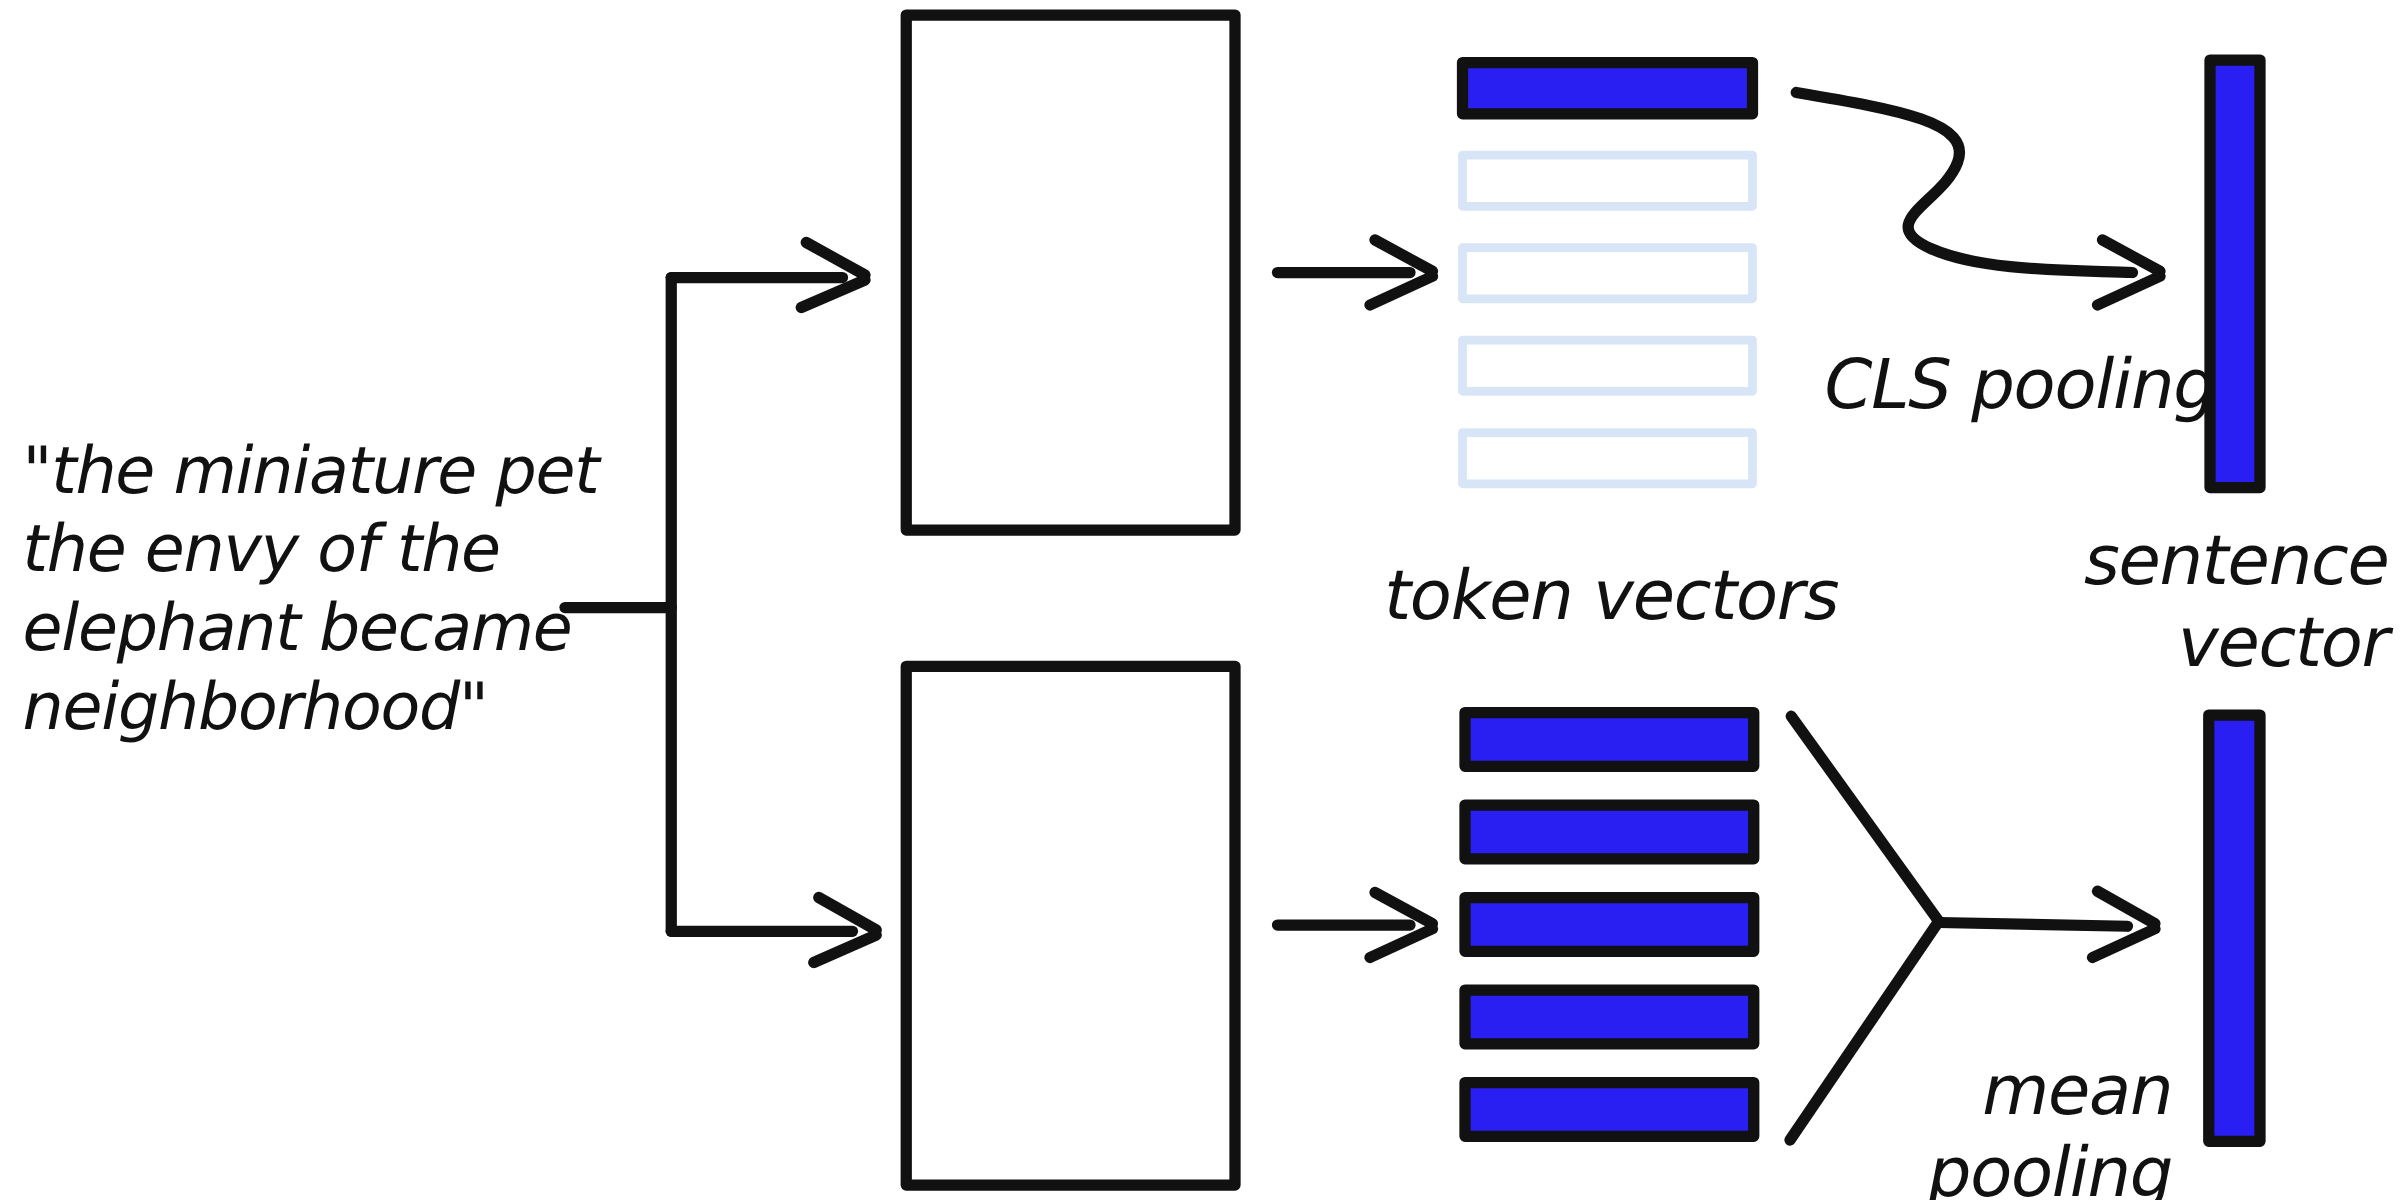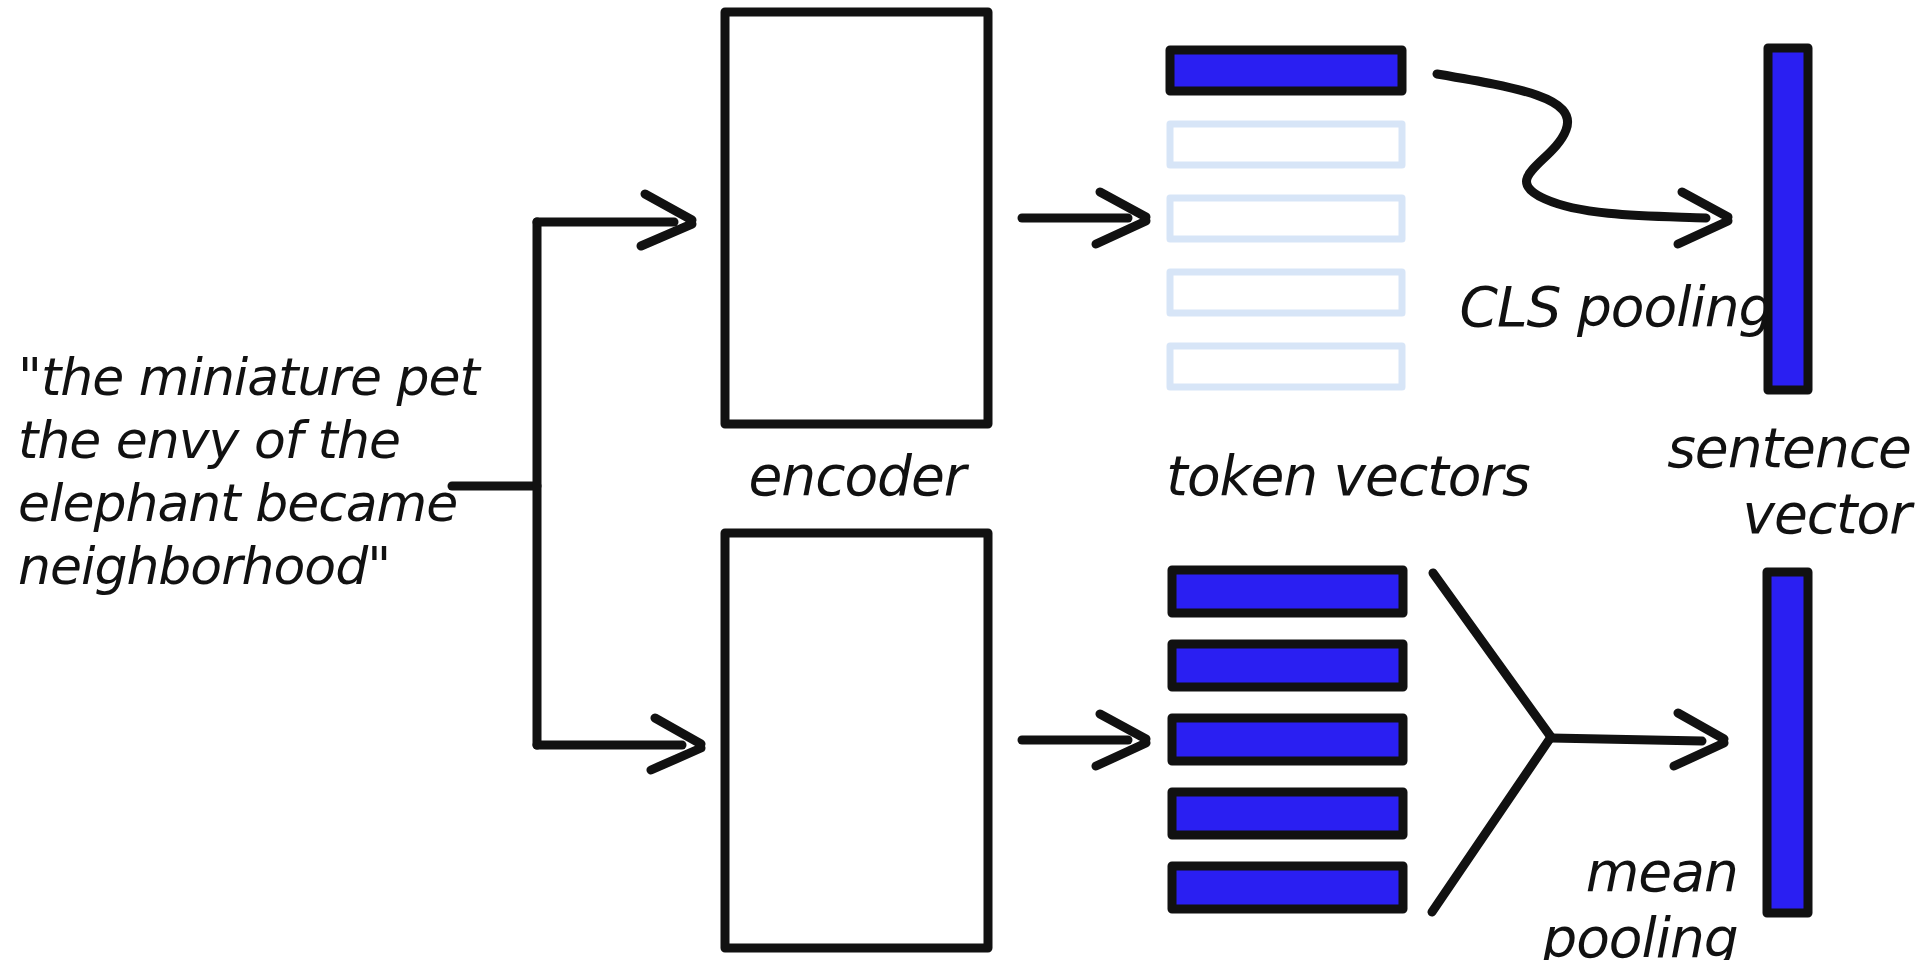--- a/index.html
+++ b/index.html
@@ -111,23 +111,22 @@
     <rect class="vec" x="1767" y="572" width="41" height="341"></rect>
   </svg>
 
   <div class="quote">
     <div>"the miniature pet</div>
     <div>the envy of the</div>
     <div>elephant became</div>
     <div>neighborhood"</div>
   </div>
 
-  <div class="label" style="left:857px;top:476px;">encoder</div>
 
-  <div class="label" style="left:1348px;top:476px;">token vectors</div>
+  <div class="label" style="left:1289px;top:476px;">token vectors</div>
 
   <div class="label" style="left:1578px;top:307px;margin-left:38px;">CLS pooling</div>
 
   <div class="label-stack" style="left:1789px;top:481px;">
     <div>sentence</div>
     <div>vector</div>
   </div>
 
   <div class="label-stack" style="left:1640px;top:905px;">
     <div>mean</div>

